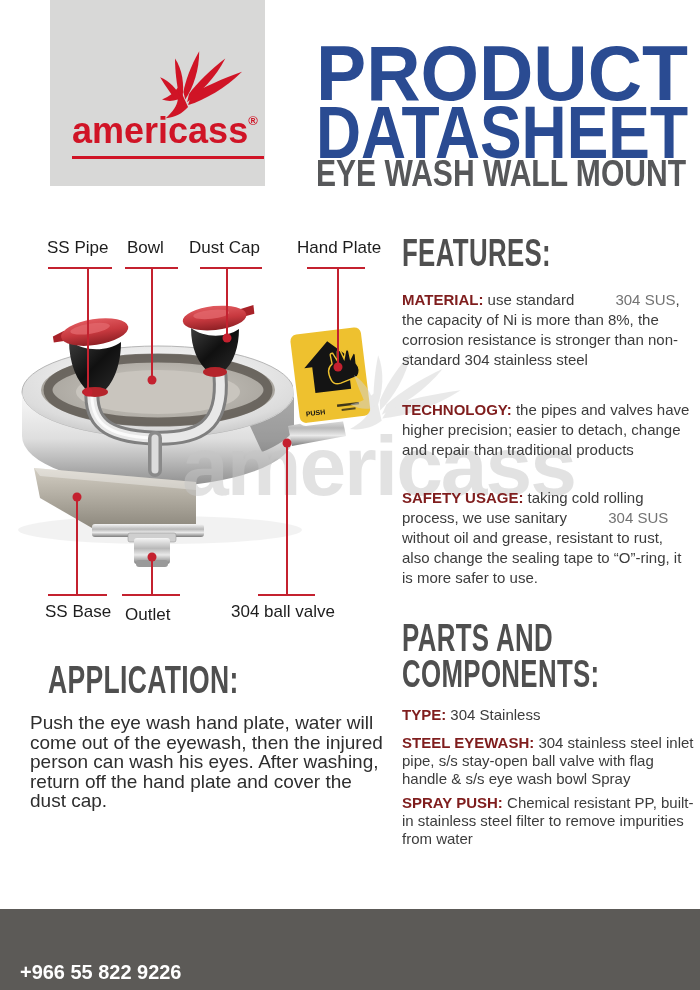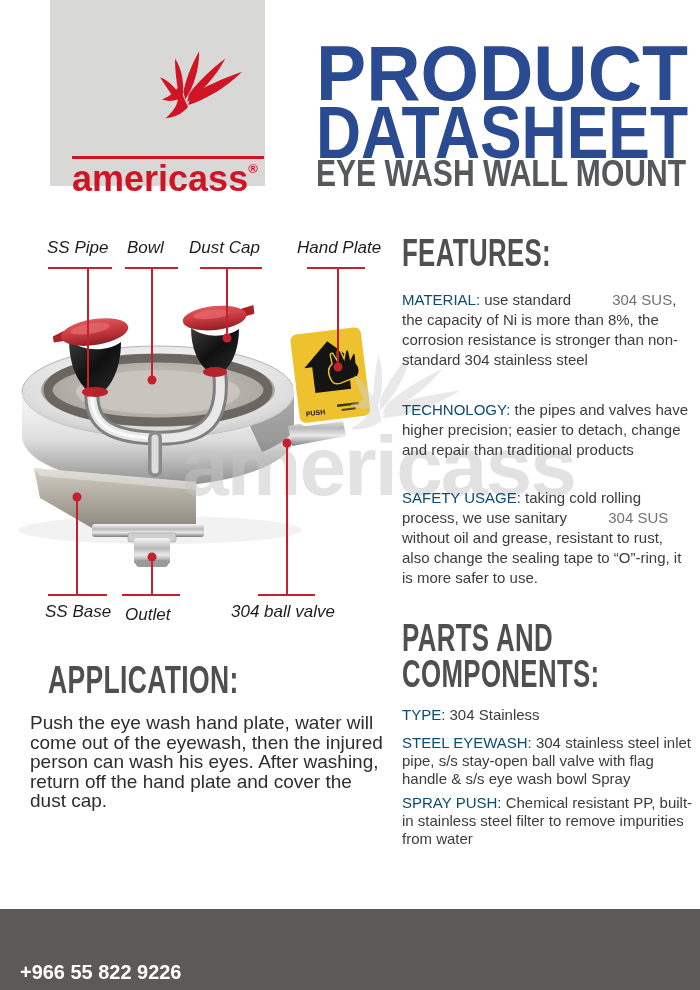--- a/index.html
+++ b/index.html
@@ -2,53 +2,53 @@
 <html><head>
 <meta charset="utf-8">
 <style>
   html,body{margin:0;padding:0;background:#fff;}
   .page{position:relative;width:700px;height:990px;background:#ffffff;overflow:hidden;
         font-family:"Liberation Sans",sans-serif;}
 
   
   .logo-box{position:absolute;left:50px;top:0;width:215px;height:186px;background:#d8d8d7;}
   .logo-bird{position:absolute;left:102px;top:40px;width:100px;height:80px;}
-  .brand-row{position:absolute;left:22px;top:110px;color:#d01426;white-space:nowrap;margin-top:48px;}
+  .brand-row{position:absolute;left:22px;top:110px;color:#d01426;white-space:nowrap;}
   .brand-name{font-size:36px;font-weight:bold;letter-spacing:0px;}
   .brand-mark{font-size:13px;font-weight:bold;vertical-align:18px;}
   .brand-underline{position:absolute;left:22px;top:156px;width:192px;height:3px;background:#d01426;}
 
   
   .title-svg{position:absolute;left:316px;top:40px;}
   .title-svg text{font-family:"Liberation Sans",sans-serif;font-weight:bold;}
 
   
   .diagram{position:absolute;left:0;top:230px;width:400px;height:420px;}
   .product-svg{position:absolute;left:0;top:0;z-index:1;}
   .annot-svg{position:absolute;left:0;top:0;z-index:3;}
-  .dlabel{position:absolute;z-index:4;font-size:17px;color:#1d1d1d;white-space:nowrap;font-style:italic;}
+  .dlabel{position:absolute;z-index:4;font-size:17px;color:#1d1d1d;white-space:nowrap;}
 
   .watermark-text{position:absolute;left:182px;top:418px;z-index:2;font-size:84px;font-weight:bold;
         color:#c6c6c6;opacity:.5;letter-spacing:-2px;white-space:nowrap;}
   .watermark-feather{position:absolute;left:352px;top:330px;z-index:2;opacity:.5;transform:rotate(12deg);}
 
   
   .sec-h{font-weight:bold;color:#4f4f4f;transform:scaleX(.68);transform-origin:0 50%;
          white-space:nowrap;letter-spacing:.5px;margin:0;}
   .right-col{position:absolute;left:402px;top:0;width:292px;z-index:5;}
   .right-col p{position:absolute;left:0;margin:0;font-size:15px;color:#3c3c3c;}
   .features-h{position:absolute;left:0;top:232px;font-size:38px;}
   .p-material{top:290px;line-height:20px;}
   .p-technology{top:400px;line-height:20px;}
   .p-safety{top:488px;line-height:20px;}
   .parts-h{position:absolute;left:0;top:620px;font-size:38px;line-height:36px;}
   .p-type{top:705px;line-height:19px;}
   .p-steel{top:734px;line-height:18px;}
   .p-spray{top:794px;line-height:18px;}
-  .lbl{font-weight:normal;color:#0c4a6e;}
+  .lbl{font-weight:bold;color:#7f1d1d;}
   .hl{font-weight:normal;color:#737373;margin-left:37px;}
 
   .app-col{position:absolute;left:30px;top:0;width:366px;z-index:5;}
   .application-h{position:absolute;left:18px;top:658px;font-size:39px;}
   .application-body{position:absolute;left:0;top:713px;width:362px;margin:0;
         font-size:19px;line-height:19.5px;color:#2e2e2e;}
 
   
   .footer{position:absolute;left:0;top:909px;width:700px;height:88px;background:#5c5a57;z-index:6;}
   .phone{position:absolute;left:20px;bottom:13px;color:#fff;font-size:21px;font-weight:bold;

